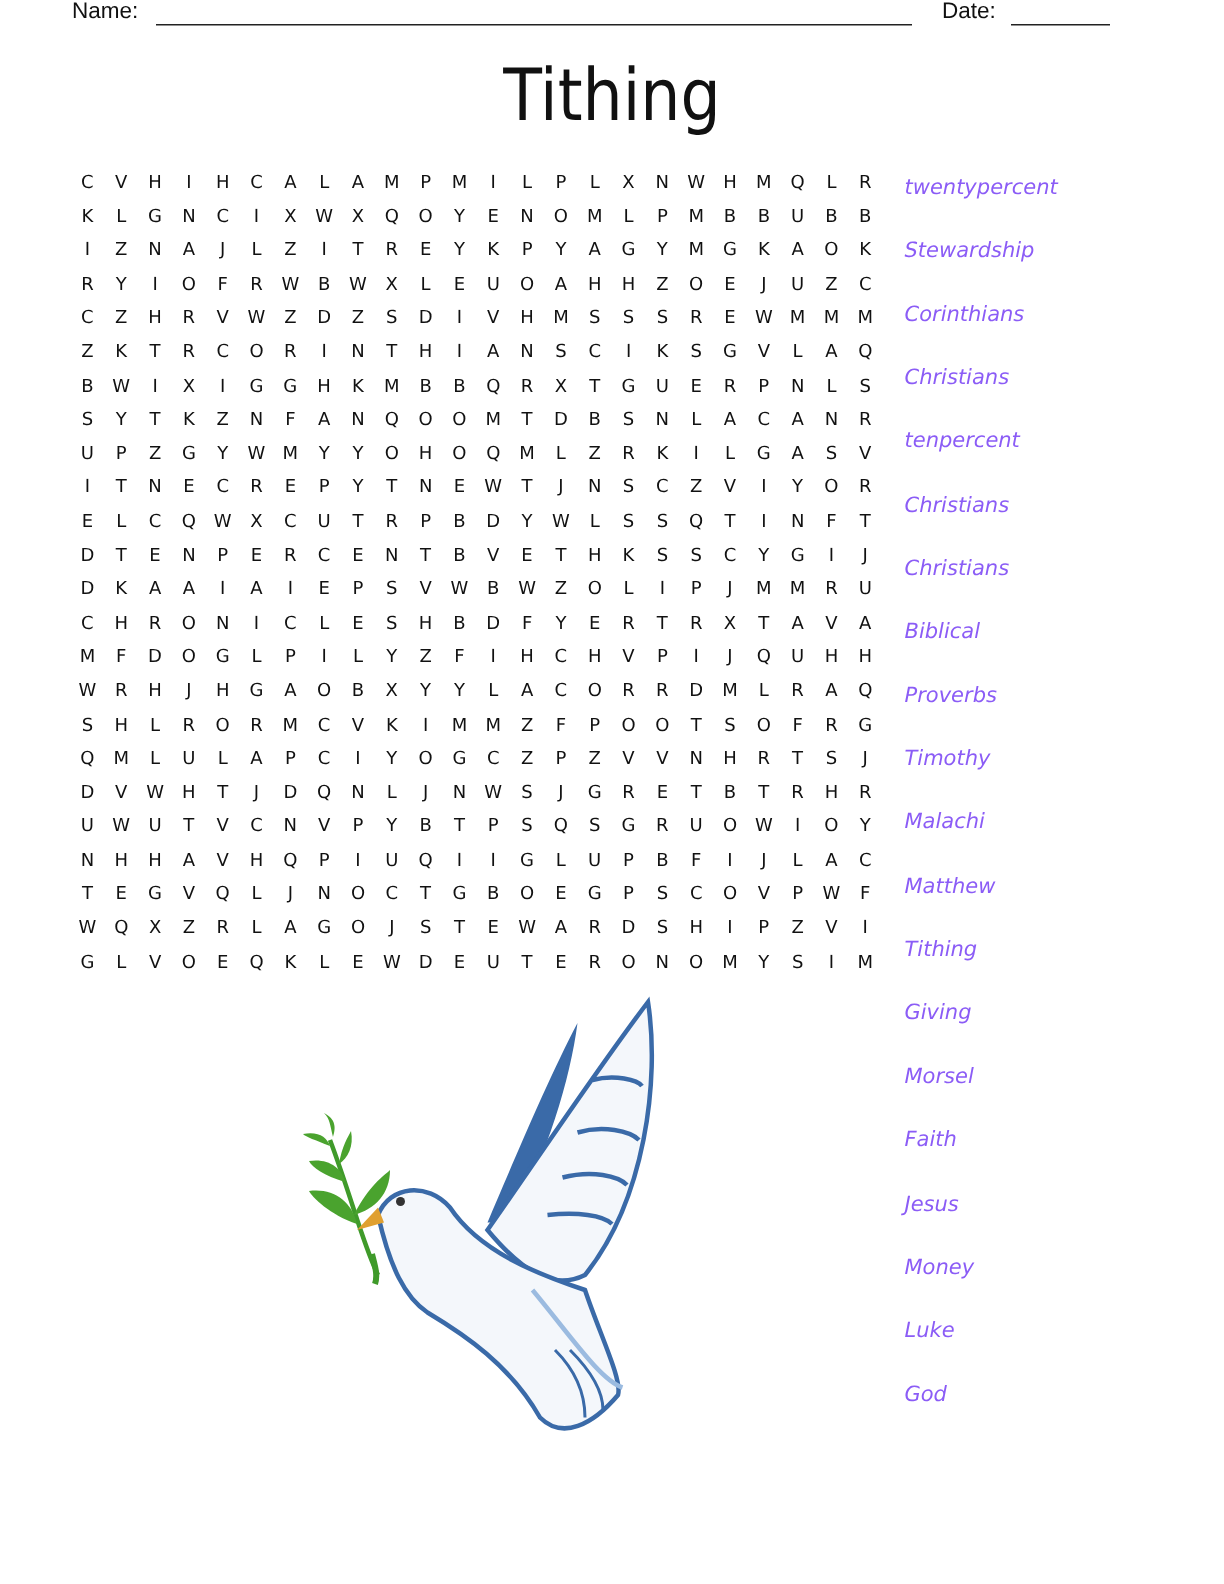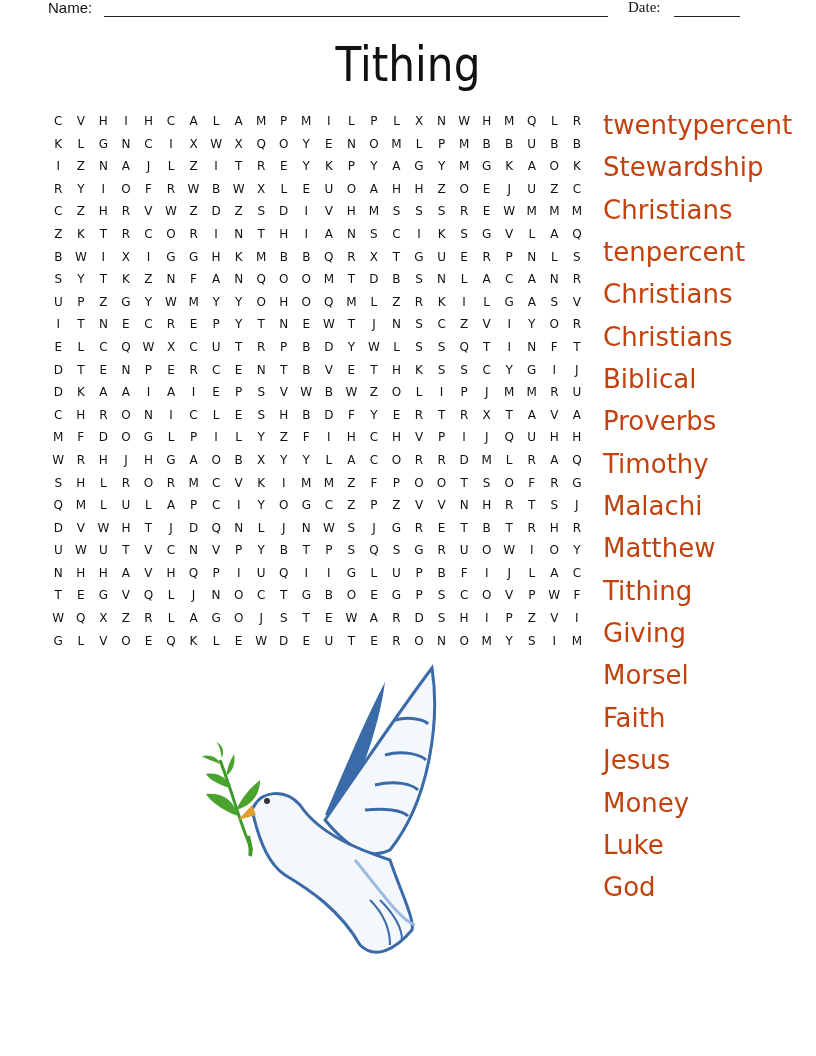--- a/index.html
+++ b/index.html
@@ -1,27 +1,27 @@
 <!DOCTYPE html>
 <html><head>
 <meta charset="utf-8">
 <style>
   html, body { margin: 0; padding: 0; background: #ffffff; }
   body { width: 816px; height: 1056px; position: relative; overflow: hidden; color: #111; }
   .header { position: absolute; top: 0; left: 0; width: 816px; height: 20px; font-family: "Liberation Sans", sans-serif; font-size: 15px; }
   .name-label { position: absolute; left: 48px; top: -1px; }
   .name-line { position: absolute; left: 104px; top: 16px; width: 504px; border-bottom: 1px solid #222; }
-  .date-label { position: absolute; left: 628px; top: -1px; font-family: Liberation Serif, serif; }
+  .date-label { position: absolute; left: 628px; top: -1px; }
   .date-line { position: absolute; left: 674px; top: 16px; width: 66px; border-bottom: 1px solid #222; }
   .title { position: absolute; top: 34px; left: 0; width: 816px; text-align: center; font-family: "DejaVu Sans", sans-serif; font-size: 48px; font-weight: normal; letter-spacing: 0px; line-height: 60px; transform: scaleX(0.88); }
   .grid { position: absolute; left: 47px; top: 110px; }
   .grid-row { display: flex; height: 22.6px; }
   .cell { width: 22.55px; text-align: center; font-family: "DejaVu Sans", sans-serif; font-size: 12px; line-height: 22.6px; color: #111; }
   .wordlist { position: absolute; left: 603px; top: 110px; }
-  .word { font-family: "DejaVu Sans", sans-serif; font-size: 26px; height: 42.35px; line-height: 30px; color: #c2410c; }
+  .word { font-family: "DejaVu Sans", sans-serif; font-size: 14px; height: 42.35px; line-height: 30px; color: #8b5cf6; font-style: italic; }
   .dove { position: absolute; left: 190px; top: 660px; width: 260px; height: 300px; }
 </style>
 </head>
 <body>
 
 <div class="header">
   <span class="name-label">Name:</span>
   <div class="name-line"></div>
   <span class="date-label">Date:</span>
   <div class="date-line"></div>
@@ -652,20 +652,21 @@
       <span class="cell">Y</span>
       <span class="cell">S</span>
       <span class="cell">I</span>
       <span class="cell">M</span>
     </div>
   </div>
 
 <div class="wordlist" id="wordlist">
     <div class="word">twentypercent</div>
     <div class="word">Stewardship</div>
+    <div class="word">Corinthians</div>
     <div class="word">Christians</div>
     <div class="word">tenpercent</div>
     <div class="word">Christians</div>
     <div class="word">Christians</div>
     <div class="word">Biblical</div>
     <div class="word">Proverbs</div>
     <div class="word">Timothy</div>
     <div class="word">Malachi</div>
     <div class="word">Matthew</div>
     <div class="word">Tithing</div>

